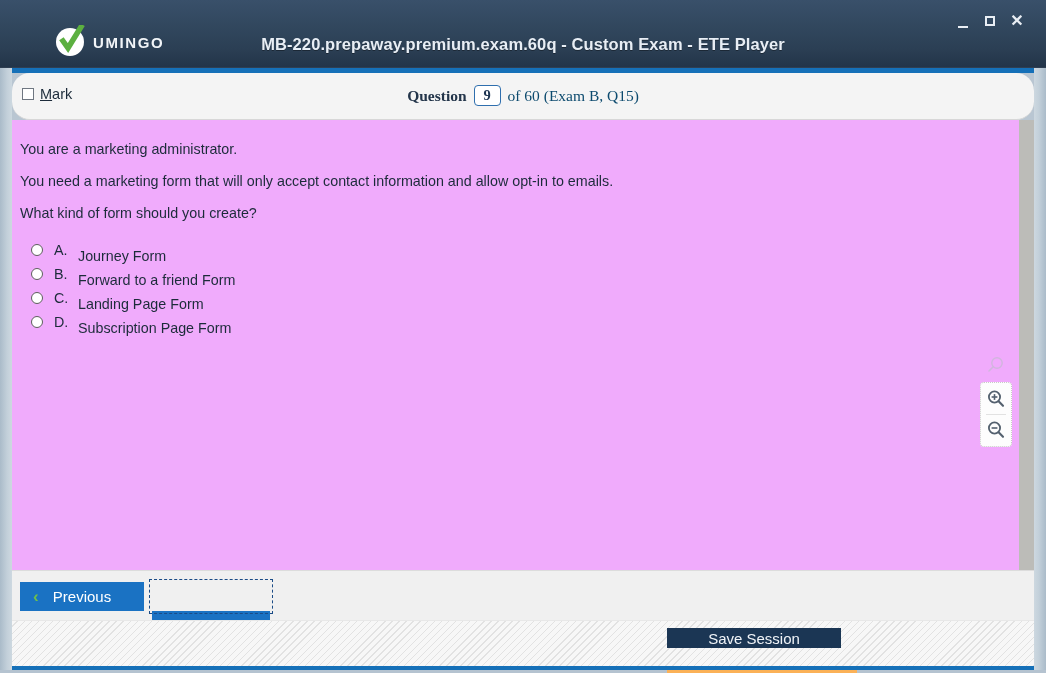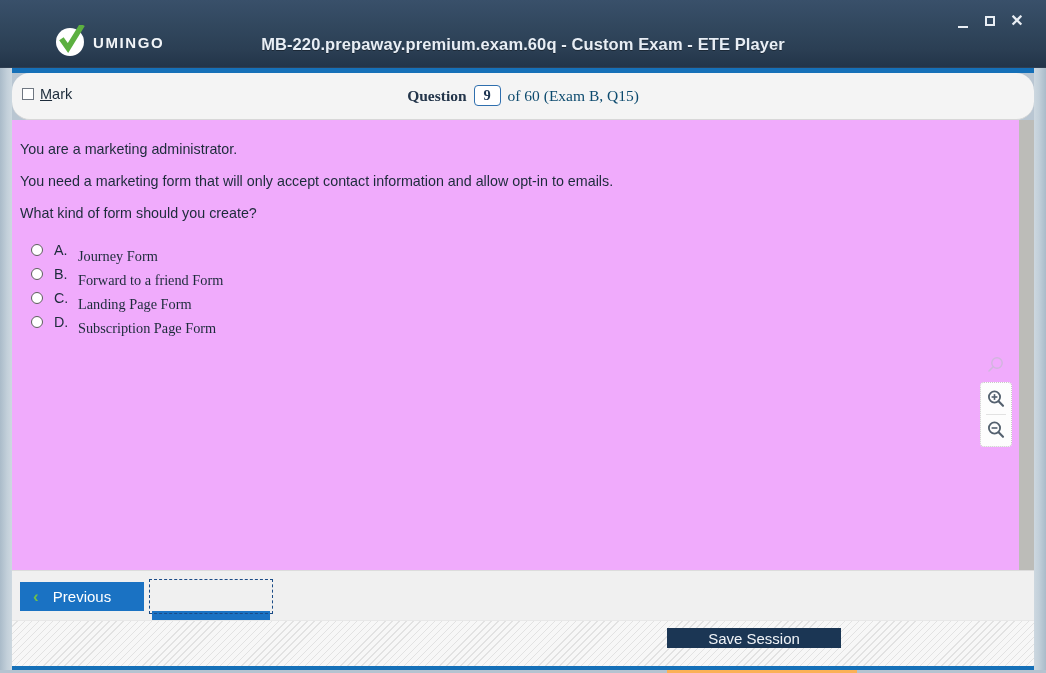--- a/index.html
+++ b/index.html
@@ -233,21 +233,21 @@
   .ans-letter {
     width: 24px;
     margin-left: 11px;
     color: #1c2b3a;
     font-size: 14.3px;
     font-family: "Liberation Sans", sans-serif;
   }
   .ans-text {
     color: #1c2b3a;
     font-size: 14.3px;
-    font-family: Liberation Serif, serif;
+    font-family: Liberation Sans, sans-serif;
     margin-top: 12px;
   }
 
   
   .zoom-widget {
     position: absolute;
     right: 33px;
     top: 352px;
     width: 34px;
     display: flex;

